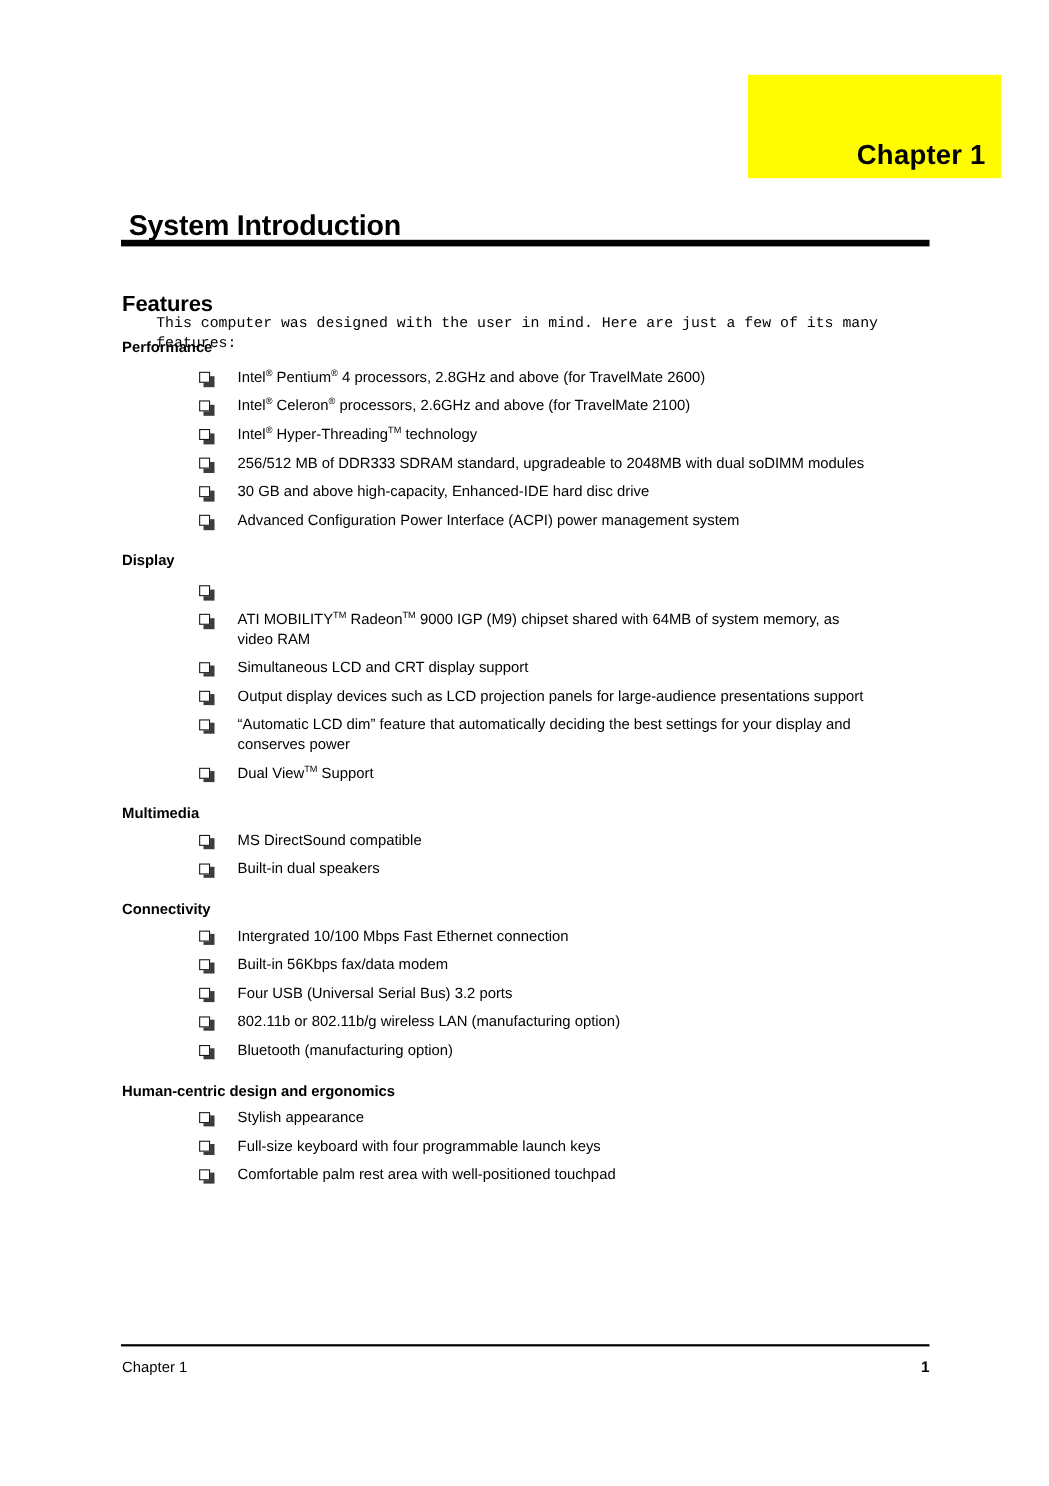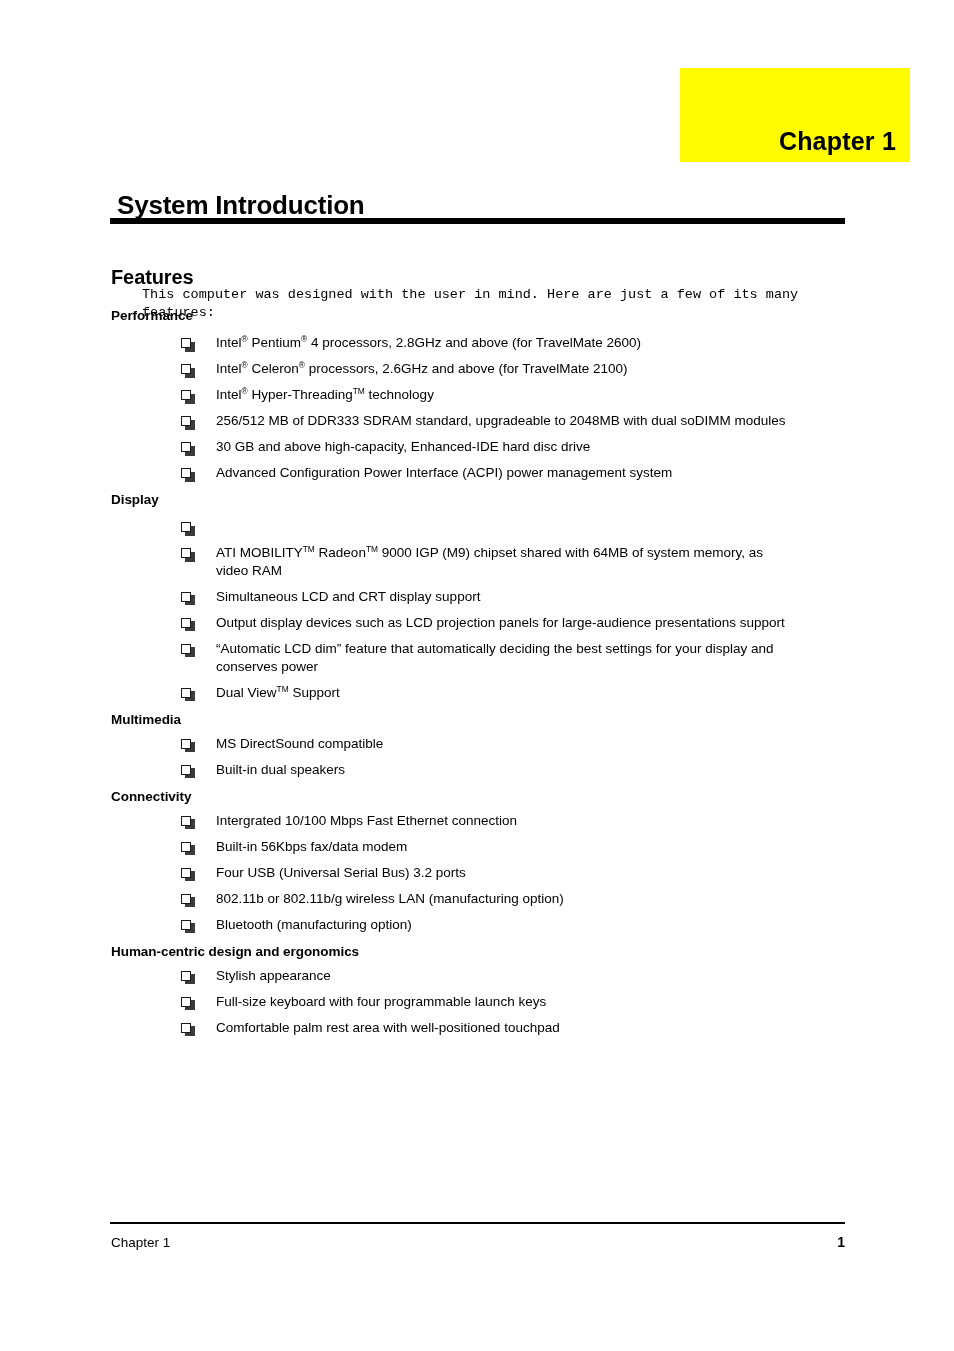--- a/index.html
+++ b/index.html
@@ -144,21 +144,21 @@
   }
   .bullet-item { z-index: 0; }
 
   sup.reg, sup.tm {
     font-size: 0.62em;
     vertical-align: super;
     line-height: 0;
   }
 
   
-  .group + .group { margin-top: 11px; }
+  .group + .group { margin-top: 21px; }
   .group-performance .bullet-list  { padding-top: 3px; }
   .group-display .bullet-list      { padding-top: 3px; }
   .group-multimedia .bullet-list   { padding-top: 0px; }
   .group-connectivity .bullet-list { padding-top: 0px; }
   .group-ergonomics .bullet-list   { padding-top: 0px; }
 
   .group-performance  .bullet-item { margin-bottom: 8px; }
   .group-display      .bullet-item { margin-bottom: 8px; }
   .group-multimedia   .bullet-item { margin-bottom: 8px; }
   .group-connectivity .bullet-item { margin-bottom: 8px; }

